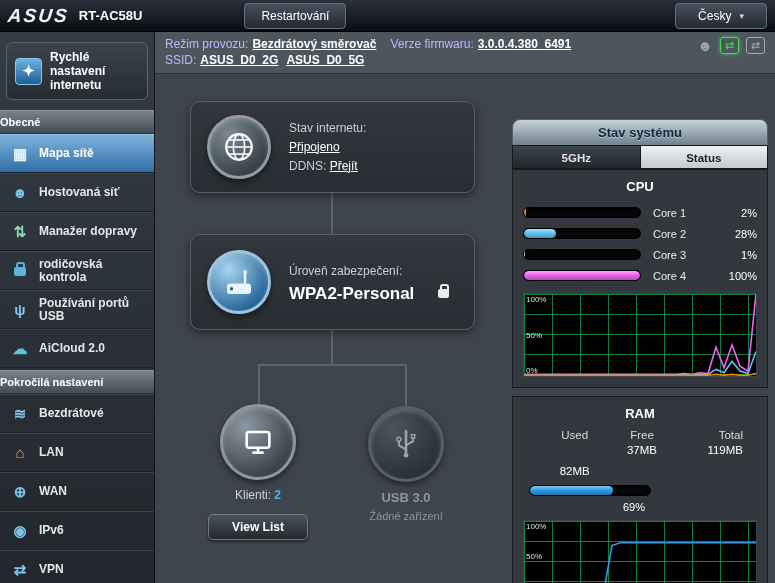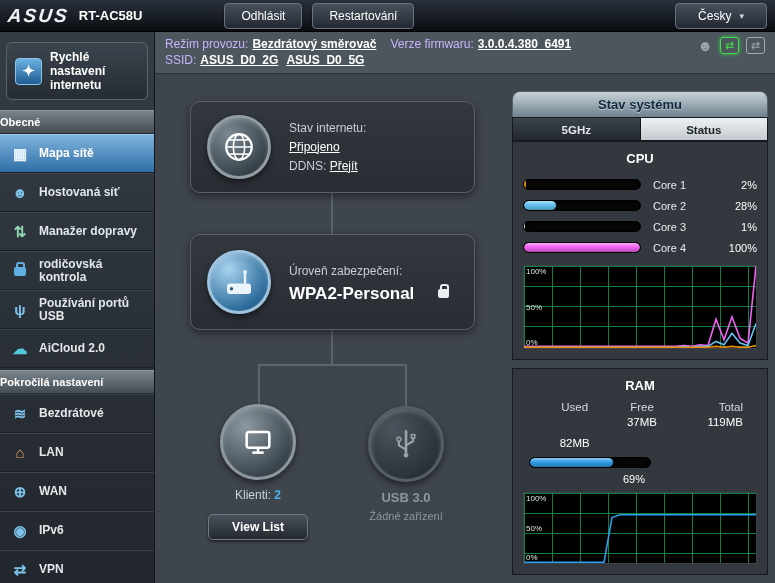--- a/index.html
+++ b/index.html
@@ -2,21 +2,21 @@
 <html><head>
 <meta charset="utf-8">
 <style>
   * { margin:0; padding:0; box-sizing:border-box; }
   body { font-family:"Liberation Sans", sans-serif; background:#222; }
   .app { width:775px; height:583px; overflow:hidden; background:#3f454c; position:relative; }
 
   
   .topbar { height:32px; background:linear-gradient(#2a313c,#0a0d12); display:flex; align-items:center; padding:0 8px; gap:10px; border-bottom:1px solid #000; }
   .logo { font-size:19px; font-weight:bold; font-style:italic; letter-spacing:2px; color:#eef3f6; transform:skewX(-6deg); }
-  .model { font-size:13px; font-weight:bold; color:#fff; margin-right:72px; }
+  .model { font-size:13px; font-weight:bold; color:#fff; margin-right:92px; }
   .topbtn { padding:5px 16px; background:linear-gradient(#47505c,#232932); border:1px solid #6a7480; border-radius:4px; color:#fff; font-size:12px; font-family:inherit; cursor:pointer; box-shadow:0 1px 2px rgba(0,0,0,.6); }
   .spacer { flex:1; }
   .lang { min-width:92px; display:flex; justify-content:center; align-items:center; gap:8px; }
   .caret { font-size:9px; color:#cfd6dc; }
 
   
   .body { display:flex; height:551px; }
   .sidebar { width:155px; background:linear-gradient(180deg,#353c44,#22272d); border-right:1px solid #12151a; padding-top:6px; overflow:hidden; flex:none; }
   .rightcol { flex:1; display:flex; flex-direction:column; min-width:0; }
 
@@ -65,21 +65,21 @@
   .white { color:#fff; }
   .secvalue { font-size:17px; font-weight:bold; color:#fff; display:flex; align-items:center; gap:24px; margin-top:3px; }
   .klienti { position:absolute; left:43px; top:414px; width:120px; text-align:center; font-size:12px; color:#cdd3d8; }
   .kcount { color:#4db2e8; font-weight:bold; }
   .viewlist { position:absolute; left:53px; top:440px; width:100px; height:26px; background:linear-gradient(#4a525c,#23282e); border:1px solid #707a84; border-radius:5px; color:#fff; font-size:12px; font-weight:bold; font-family:inherit; cursor:pointer; box-shadow:0 2px 3px rgba(0,0,0,.5); }
   .usbtitle { position:absolute; left:191px; top:416px; width:120px; text-align:center; font-size:13px; font-weight:bold; color:#8d969d; }
   .usbsub { position:absolute; left:191px; top:436px; width:120px; text-align:center; font-size:11px; color:#8d969d; }
 
   
   .panel { width:256px; margin:17px 7px 0 0; flex:none; }
-  .panel-h { height:26px; background:linear-gradient(#c7d2d9,#6e818d); color:#10293e; font-weight:bold; font-size:13px; text-align:center; line-height:26px; border-radius:8px 8px 0 0; border:1px solid #55606a; border-bottom:none; text-shadow:0 1px 0 rgba(255,255,255,.4); }
+  .panel-h { height:26px; background:linear-gradient(#c7d2d9,#6e818d); color:#10293e; font-weight:bold; font-size:13px; text-align:center; line-height:26px; border-radius:8px 8px 0 0; border:1px solid #55606a; border-bottom:none; text-shadow:0 1px 0 rgba(255,255,255,.4);margin-top:28px; }
   .tabs { display:flex; height:24px; }
   .tab { flex:1; text-align:center; line-height:24px; font-size:11.5px; font-weight:bold; color:#dfe5e9; background:linear-gradient(#3c444c,#22272d); border:1px solid #14181c; border-left:none; cursor:pointer; }
   .tab:first-child { border-left:1px solid #14181c; }
   .tab.active { background:linear-gradient(#eef1f3,#c3cacf); color:#1a2228; }
   .pbox { border:1px solid #171b1f; background:#32383e; padding:6px 10px 10px; }
   .pbox + .pbox { margin-top:8px; }
   .ptitle { text-align:center; color:#fff; font-weight:bold; font-size:13px; padding:3px 0 8px; }
   .corerow { display:flex; align-items:center; height:21px; }
   .track { width:118px; height:11px; background:#060606; border-radius:6px; border:1px solid #000; box-shadow:inset 0 1px 3px #000; overflow:hidden; flex:none; }
   .fill { height:100%; border-radius:6px; background-image:linear-gradient(rgba(255,255,255,.45), rgba(255,255,255,0) 45%, rgba(0,0,0,.25)); }
@@ -101,21 +101,20 @@
   .graph.ram { height:72px; }
 </style>
 </head>
 <body>
 
 <div class="app">
 
   <header class="topbar">
     <span class="logo">ASUS</span>
     <span class="model">RT-AC58U</span>
-    <button class="topbtn">Odhlásit</button>
     <button class="topbtn">Restartování</button>
     <span class="spacer"></span>
     <button class="topbtn lang">
       <span>Česky</span>
       <span class="caret">▾</span>
     </button>
   </header>
 
   <div class="body">
 

